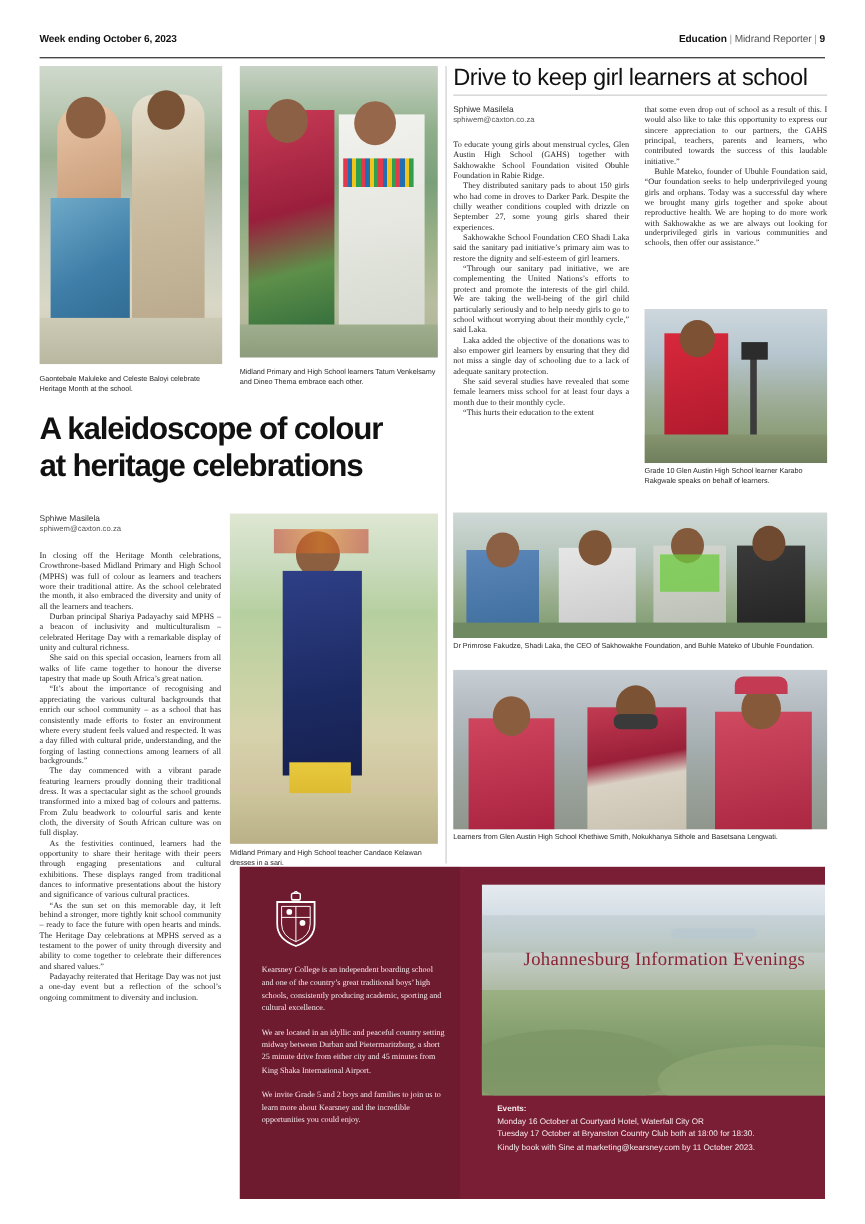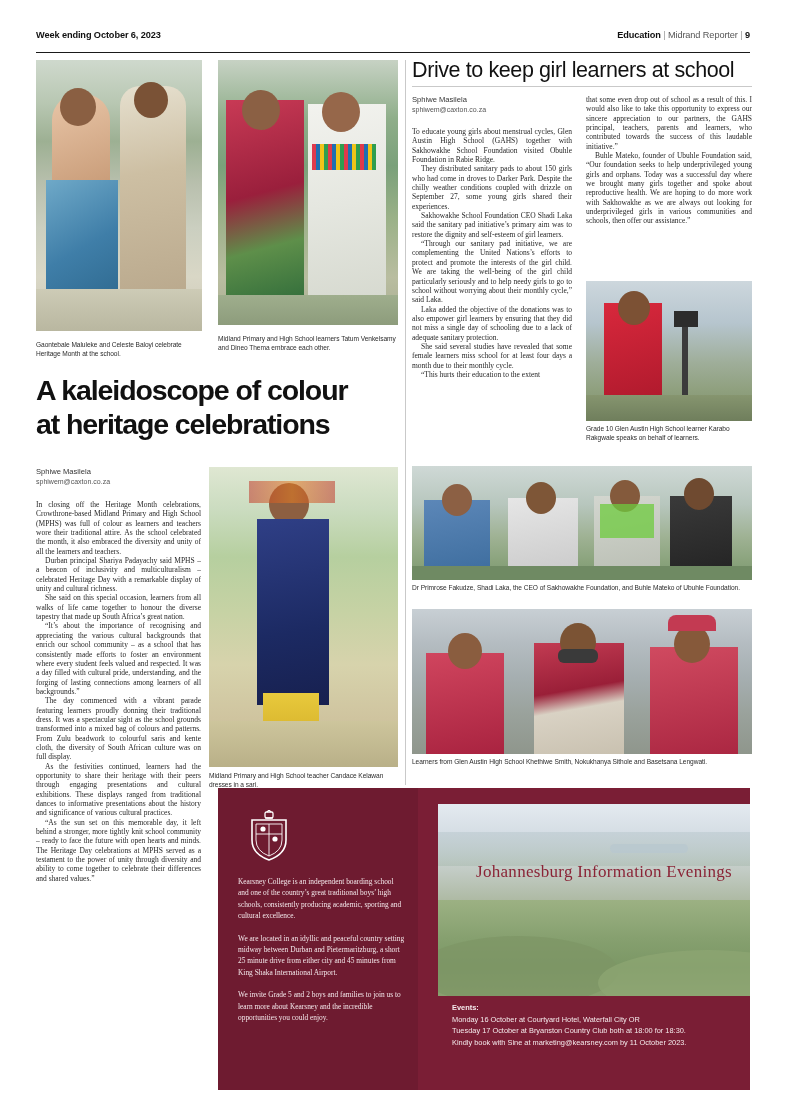--- a/index.html
+++ b/index.html
@@ -113,20 +113,21 @@
   </div>
 
   <div class="col" style="left:36px;top:500px;width:165px;">
     <p class="first">In closing off the Heritage Month celebrations, Crowthrone-based Midland Primary and High School (MPHS) was full of colour as learners and teachers wore their traditional attire. As the school celebrated the month, it also embraced the diversity and unity of all the learners and teachers.</p>
     <p>Durban principal Shariya Padayachy said MPHS – a beacon of inclusivity and multiculturalism – celebrated Heritage Day with a remarkable display of unity and cultural richness.</p>
     <p>She said on this special occasion, learners from all walks of life came together to honour the diverse tapestry that made up South Africa’s great nation.</p>
     <p>“It’s about the importance of recognising and appreciating the various cultural backgrounds that enrich our school community – as a school that has consistently made efforts to foster an environment where every student feels valued and respected. It was a day filled with cultural pride, understanding, and the forging of lasting connections among learners of all backgrounds.”</p>
     <p>The day commenced with a vibrant parade featuring learners proudly donning their traditional dress. It was a spectacular sight as the school grounds transformed into a mixed bag of colours and patterns. From Zulu beadwork to colourful saris and kente cloth, the diversity of South African culture was on full display.</p>
     <p>As the festivities continued, learners had the opportunity to share their heritage with their peers through engaging presentations and cultural exhibitions. These displays ranged from traditional dances to informative presentations about the history and significance of various cultural practices.</p>
     <p>“As the sun set on this memorable day, it left behind a stronger, more tightly knit school community – ready to face the future with open hearts and minds. The Heritage Day celebrations at MPHS served as a testament to the power of unity through diversity and ability to come together to celebrate their differences and shared values.”</p>
+    <p>Padayachy reiterated that Heritage Day was not just a one-day event but a reflection of the school’s ongoing commitment to diversity and inclusion.</p>
   </div>
 
   <div class="photo" style="left:209px;top:467px;width:189px;height:300px;">
     <div style="position:absolute;inset:0;background:
         linear-gradient(180deg,#dfe7d2 0%,#cbdcc0 14%,#b6cf9f 30%,#c6d2a4 48%,#d7d3ac 66%,#cfc49f 84%,#c0b590 100%);"></div>
     <div style="position:absolute;left:60px;top:16px;width:40px;height:42px;border-radius:50%;background:#8d5f41;"></div>
     <div style="position:absolute;left:48px;top:52px;width:72px;height:186px;
         background:linear-gradient(170deg,#2f3f86,#1c2a63 60%,#17204f);"></div>
     <div style="position:absolute;left:54px;top:226px;width:56px;height:44px;
         background:linear-gradient(180deg,#e8c93c,#d7b32c);"></div>

